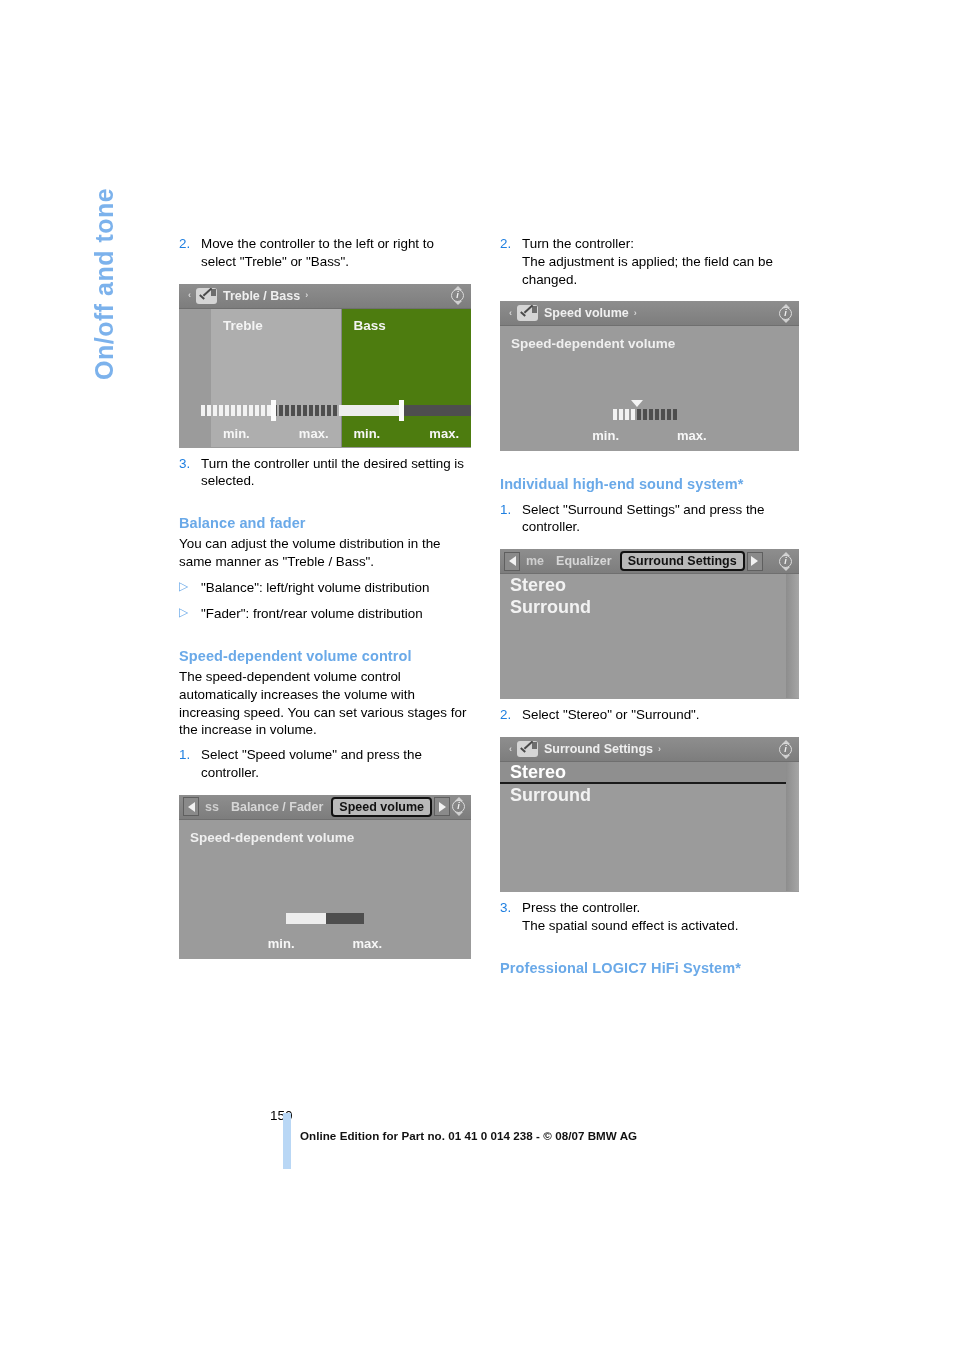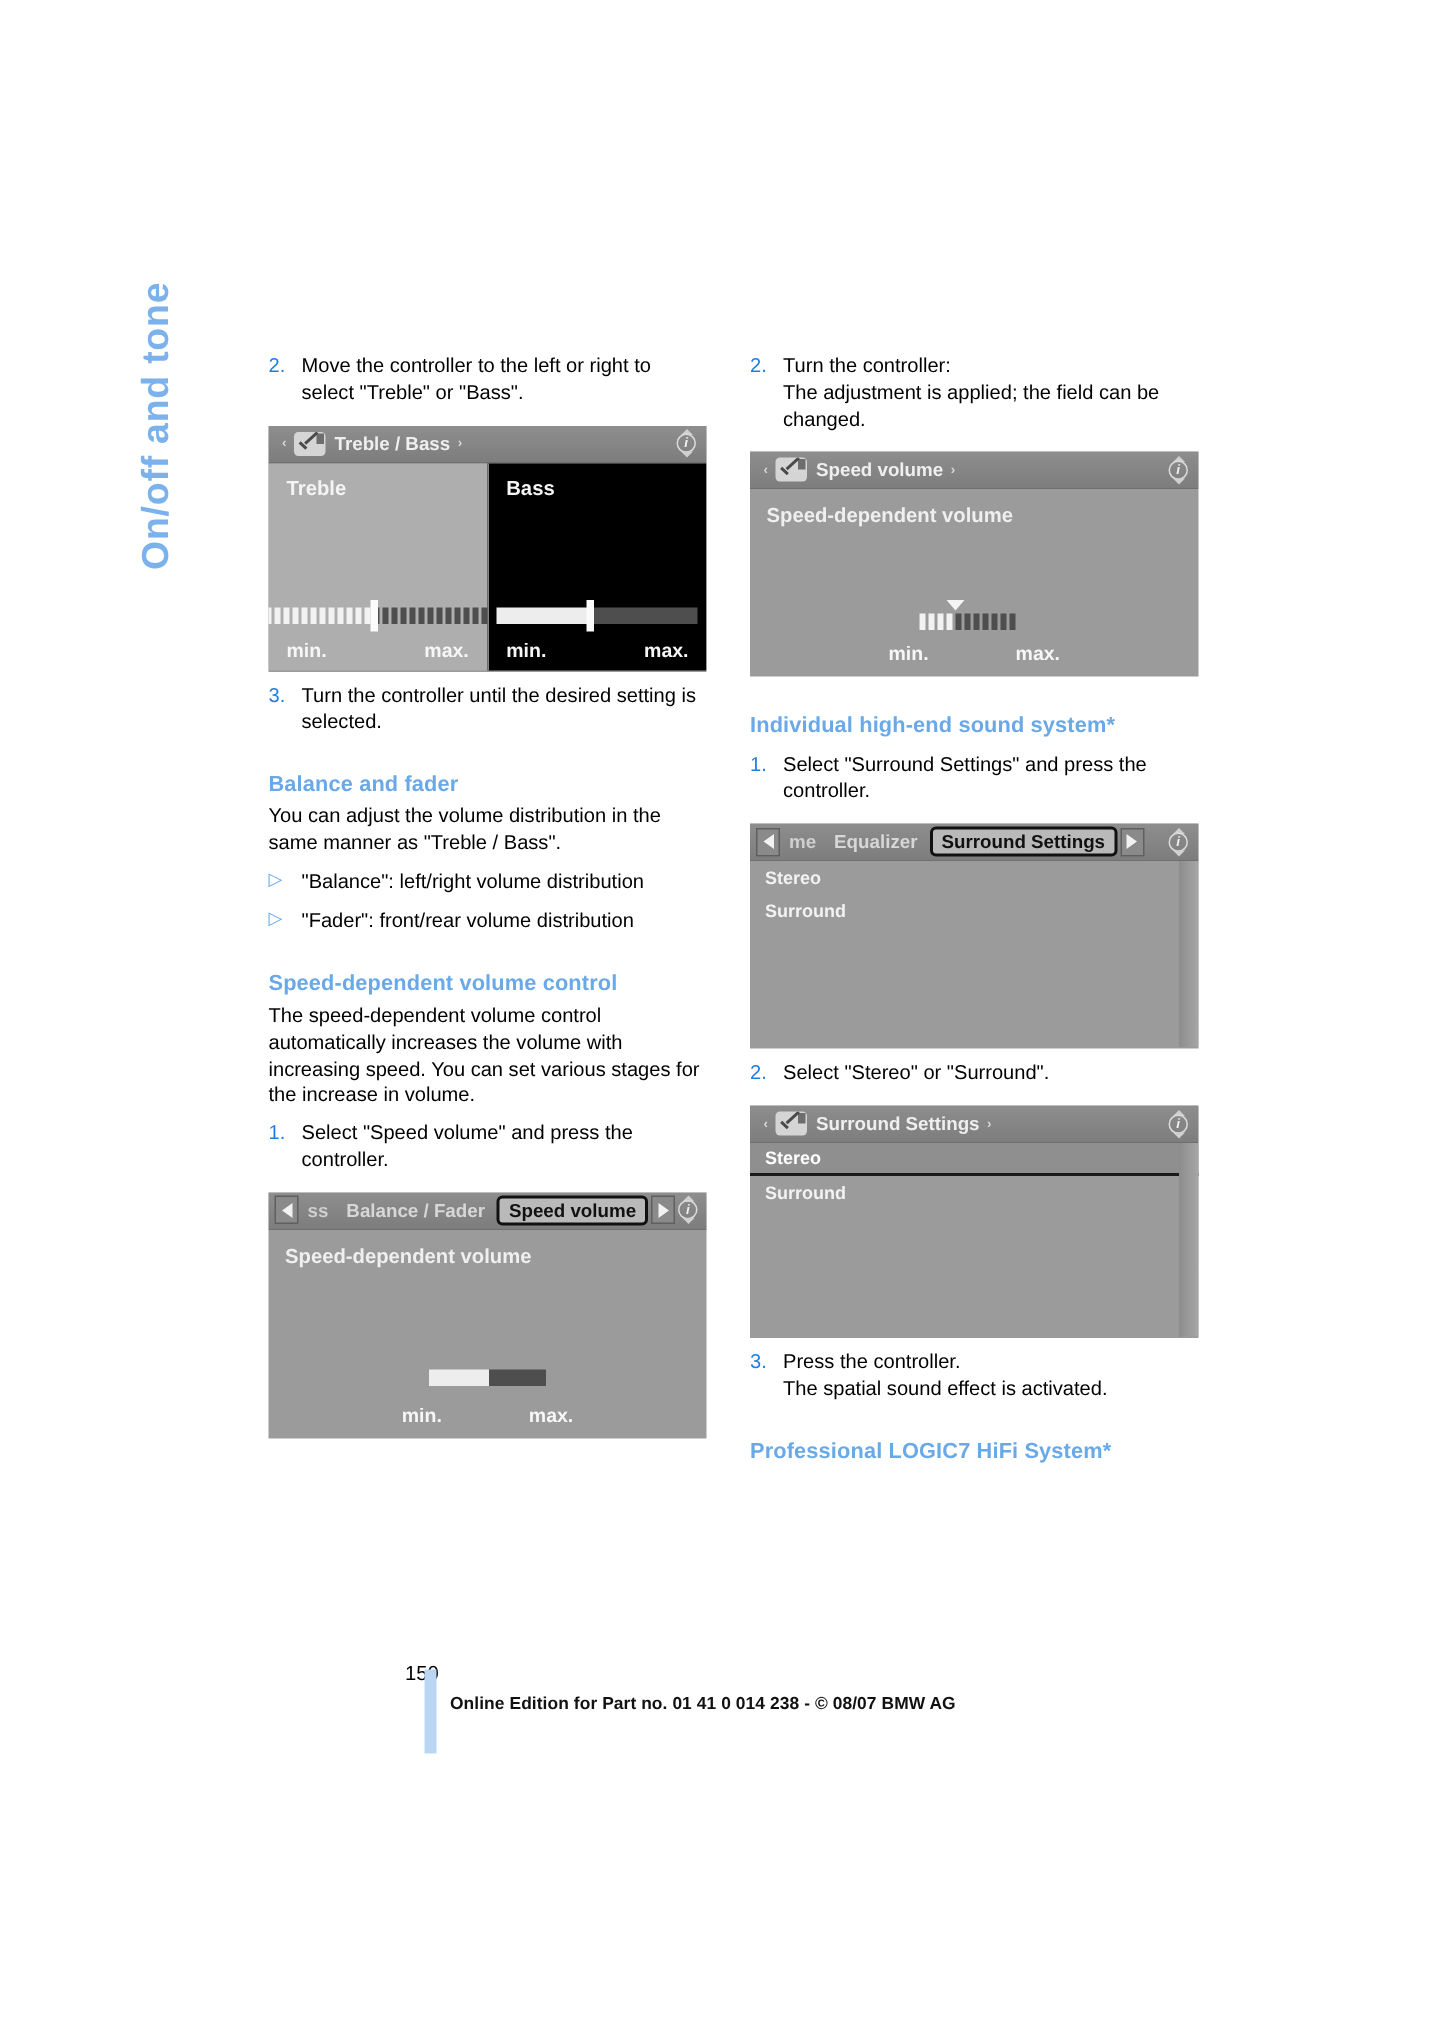--- a/index.html
+++ b/index.html
@@ -218,28 +218,28 @@
   }
   .info-icon .cu { top: 0px; border-bottom: 4px solid #d0d0d0; }
   .info-icon .cd { bottom: 0px; border-top: 4px solid #d0d0d0; }
 
   .shot-body {
     position: relative;
     height: calc(100% - 26px);
   }
 
   
-  .panes { display: flex; height: 100%; }
+  .panes { display: flex; height: 100%; padding-left: 32px; }
   .pane {
     flex: 1;
     position: relative;
     box-sizing: border-box;
   }
   .pane.sel { background: #aeaeae; }
-  .pane.unsel { background: #000000; border-left: 1px solid #868686; }
+  .pane.unsel { background: #4d7c0f; border-left: 1px solid #868686; }
   .pane-title {
     position: absolute;
     left: 12px; top: 9px;
     font-size: 13.5px;
     font-weight: bold;
     color: #f4f4f4;
   }
   .pane-minmax {
     position: absolute;
     bottom: 6px;
@@ -320,21 +320,21 @@
     color: #f7f7f7;
   }
 
   
   .list-row {
     position: relative;
     height: 22px;
     display: flex;
     align-items: center;
     padding-left: 10px;
-    font-size: 12px;
+    font-size: 18px;
     font-weight: bold;
     color: #f2f2f2;
     box-sizing: border-box;
   }
   .list-row.active {
     background: #8f8f8f;
     color: #ffffff;
     border-bottom: 2px solid #1a1a1a;
   }
   .scroll-edge {

